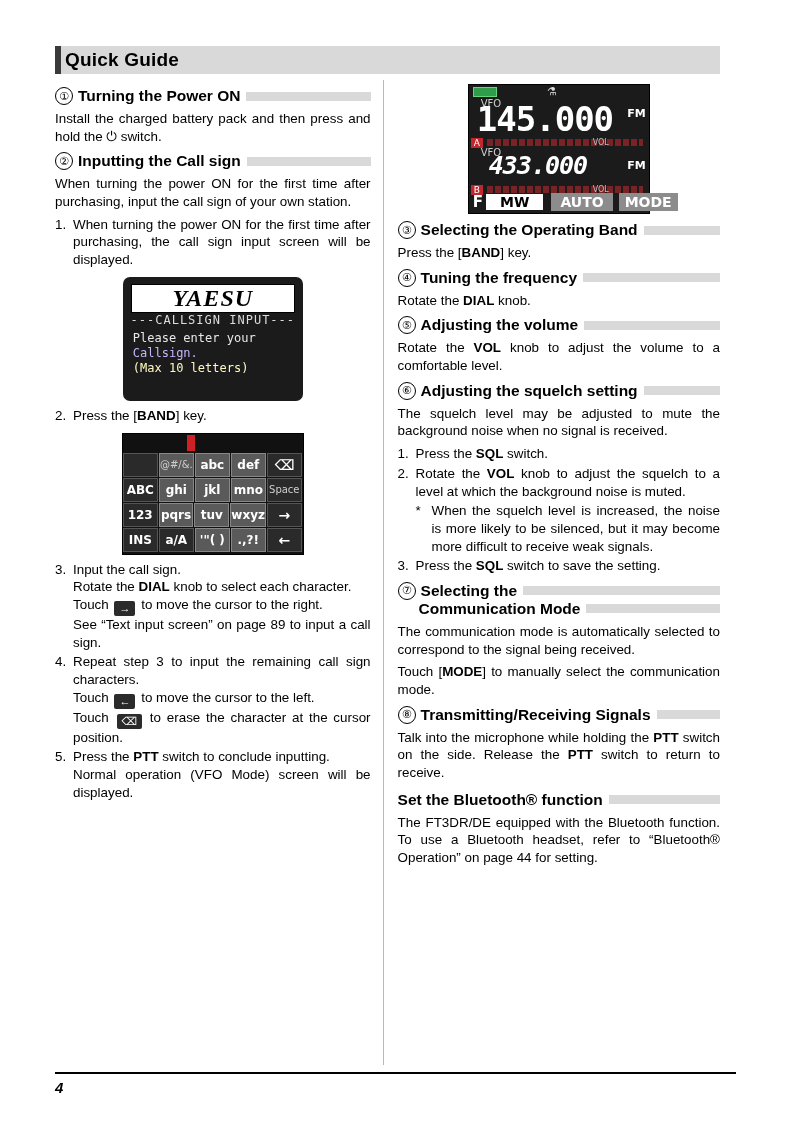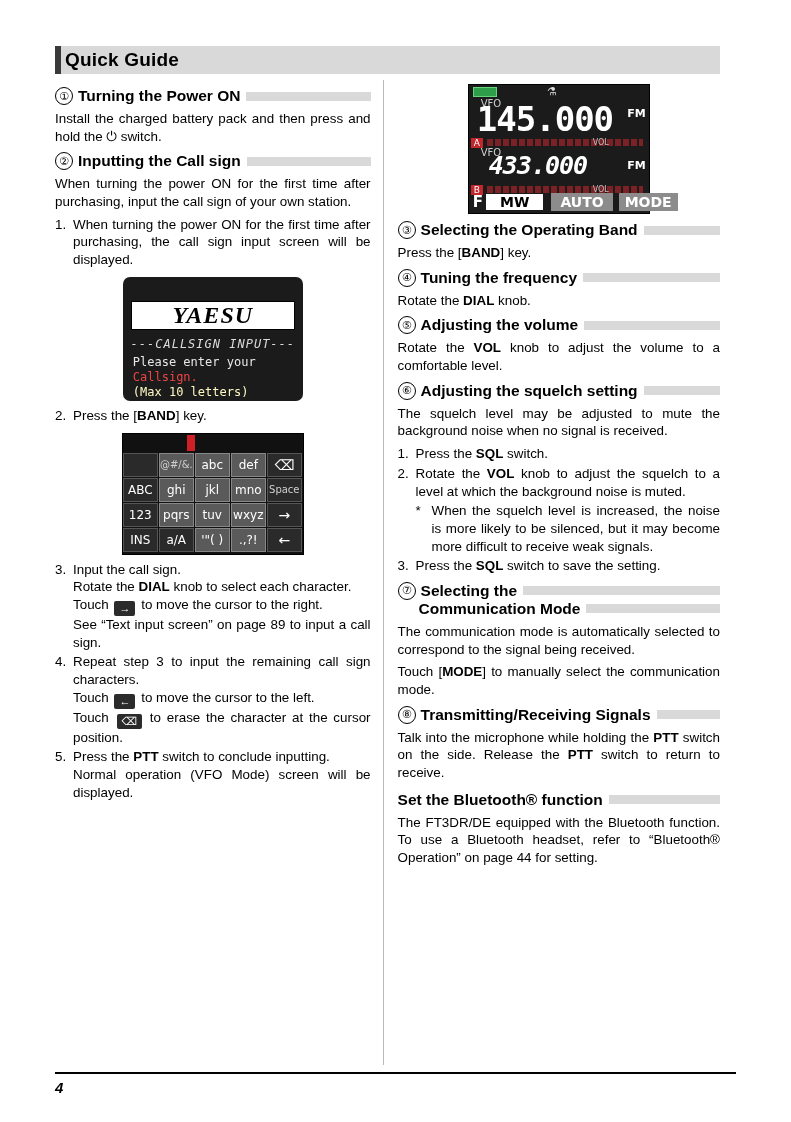--- a/index.html
+++ b/index.html
@@ -127,38 +127,38 @@
   .lcd .sb-mode{background:#8c8c8c;color:#fff;font-size:14px;font-weight:bold;padding:1px 6px;margin-left:6px;}
   
   .yaesu{
     width:180px;height:124px;background:#1b1b1b;border-radius:7px;
     margin:8px auto 6px auto;position:relative;overflow:hidden;
     font-family:"DejaVu Sans Mono",monospace;
   }
   .yaesu .logo{
     background:#fff;color:#000;font-family:"Liberation Serif",serif;
     font-style:italic;font-weight:bold;font-size:24px;text-align:center;
-    letter-spacing:1px;margin:24px 8px 0 8px;border:1px solid #000;
-  }
-  .yaesu .l1{color:#dcdcdc;font-size:12px;text-align:center;margin-top:7px;letter-spacing:1px;font-style:italic;}
+    letter-spacing:1px;margin:7px 8px 0 8px;border:1px solid #000;
+  }
+  .yaesu .l1{color:#dcdcdc;font-size:12px;text-align:center;letter-spacing:1px;}
   .yaesu .l2{color:#e8e8e8;font-size:12px;margin:4px 0 0 10px;}
-  .yaesu .l3{color:#ef4444;font-size:12px;margin:1px 0 0 10px;}
+  .yaesu .l3{color:#c4b5fd;font-size:12px;margin:1px 0 0 10px;}
   .yaesu .l4{color:#fef9c3;font-size:12px;margin:1px 0 0 10px;}
   
   .keypad{
     width:180px;background:#111;margin:8px auto 6px auto;border:1px solid #000;
     padding-bottom:2px;font-family:"DejaVu Sans",sans-serif;
   }
   .keypad .topstrip{height:18px;background:#111;position:relative;}
   .keypad .cursor{position:absolute;left:64px;top:1px;width:8px;height:16px;background:#cf2027;}
   .keypad .row{display:flex;height:24px;margin-top:1px;}
   .keypad .cell{
     flex:1;margin-right:1px;background:#5a5a5a;color:#fff;
     display:flex;align-items:center;justify-content:center;
-    font-size:12px;font-weight:normal;border:1px solid #888;
+    font-size:12px;font-weight:bold;border:1px solid #888;
   }
   .keypad .cell.dark{background:#2a2a2a;border-color:#555;}
   .keypad .cell.blank{background:#2a2a2a;border-color:#555;}
   .keypad .cell.small{font-size:10px;color:#cfcfcf;font-weight:normal;}
   .keypad .cell.arrow{font-size:14px;}
   
   .footer{
     position:absolute;left:55px;right:55px;bottom:26px;
   }
   .footer .line{border-top:2.5px solid #000;}

